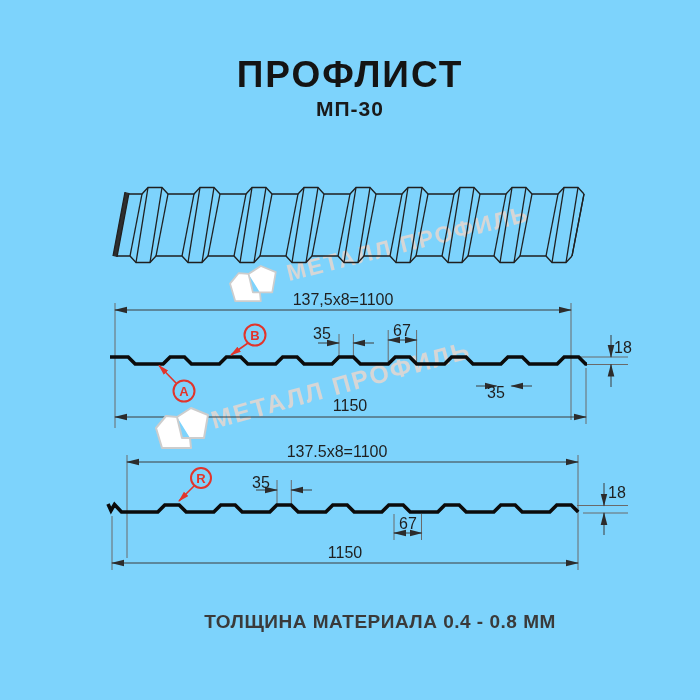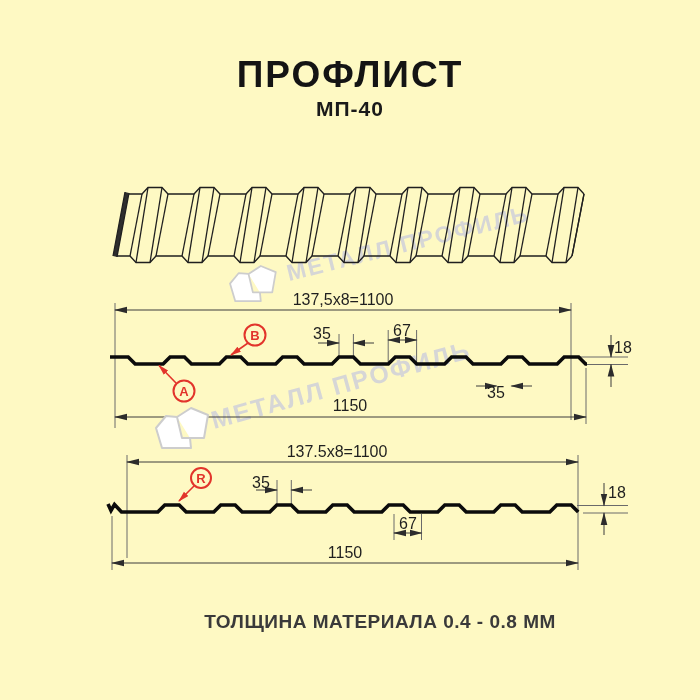--- a/index.html
+++ b/index.html
@@ -1,16 +1,16 @@
 <!DOCTYPE html>
 <html><head>
 <meta charset="utf-8">
 <style>
   html,body{margin:0;padding:0;background:#fff;}
-  #page{position:relative;width:700px;height:700px;background:#fef9c3;overflow:hidden;
+  #page{position:relative;width:700px;height:700px;background:#7dd3fc;overflow:hidden;
         font-family:"Liberation Sans",sans-serif;}
   .title{position:absolute;top:54px;left:0;width:700px;text-align:center;
          font-size:37px;font-weight:800;letter-spacing:2px;color:#141414;}
   .subtitle{position:absolute;top:97px;left:0;width:700px;text-align:center;
          font-size:21px;font-weight:600;letter-spacing:1px;color:#1a1a1a;}
   .footnote{position:absolute;top:611px;left:0;width:700px;text-align:center;
          font-size:19px;font-weight:600;letter-spacing:.5px;color:#3a3a3a;margin-left:30px;}
   svg{position:absolute;top:0;left:0;}
   .dimline{stroke:#3d3d3d;stroke-width:1;fill:none;}
   .extline{stroke:#6a6a6a;stroke-width:1;fill:none;}
@@ -23,21 +23,21 @@
   .redline{stroke:#e2342b;stroke-width:1.6;fill:none;}
   .redcirc{stroke:#e2342b;stroke-width:2;fill:none;}
   .redtxt{font:bold 13px "Liberation Sans",sans-serif;fill:#e2342b;}
 </style>
 </head>
 <body>
 
 <div id="page">
 
   <div class="title">ПРОФЛИСТ</div>
-  <div class="subtitle">МП-40</div>
+  <div class="subtitle">МП-30</div>
 
   <svg id="art" width="700" height="700" viewBox="0 0 700 700">
     <defs>
       <marker id="ma" markerWidth="13" markerHeight="9" refX="12" refY="4" orient="auto-start-reverse" markerUnits="userSpaceOnUse">
         <path d="M13,4 L0,0.7 L0,7.3 Z" fill="#2c2c2c"></path>
       </marker>
       <marker id="mr" markerWidth="11" markerHeight="8" refX="10" refY="3.5" orient="auto" markerUnits="userSpaceOnUse">
         <path d="M11,3.5 L0,0.5 L0,6.5 Z" fill="#e2342b"></path>
       </marker>
     </defs>

